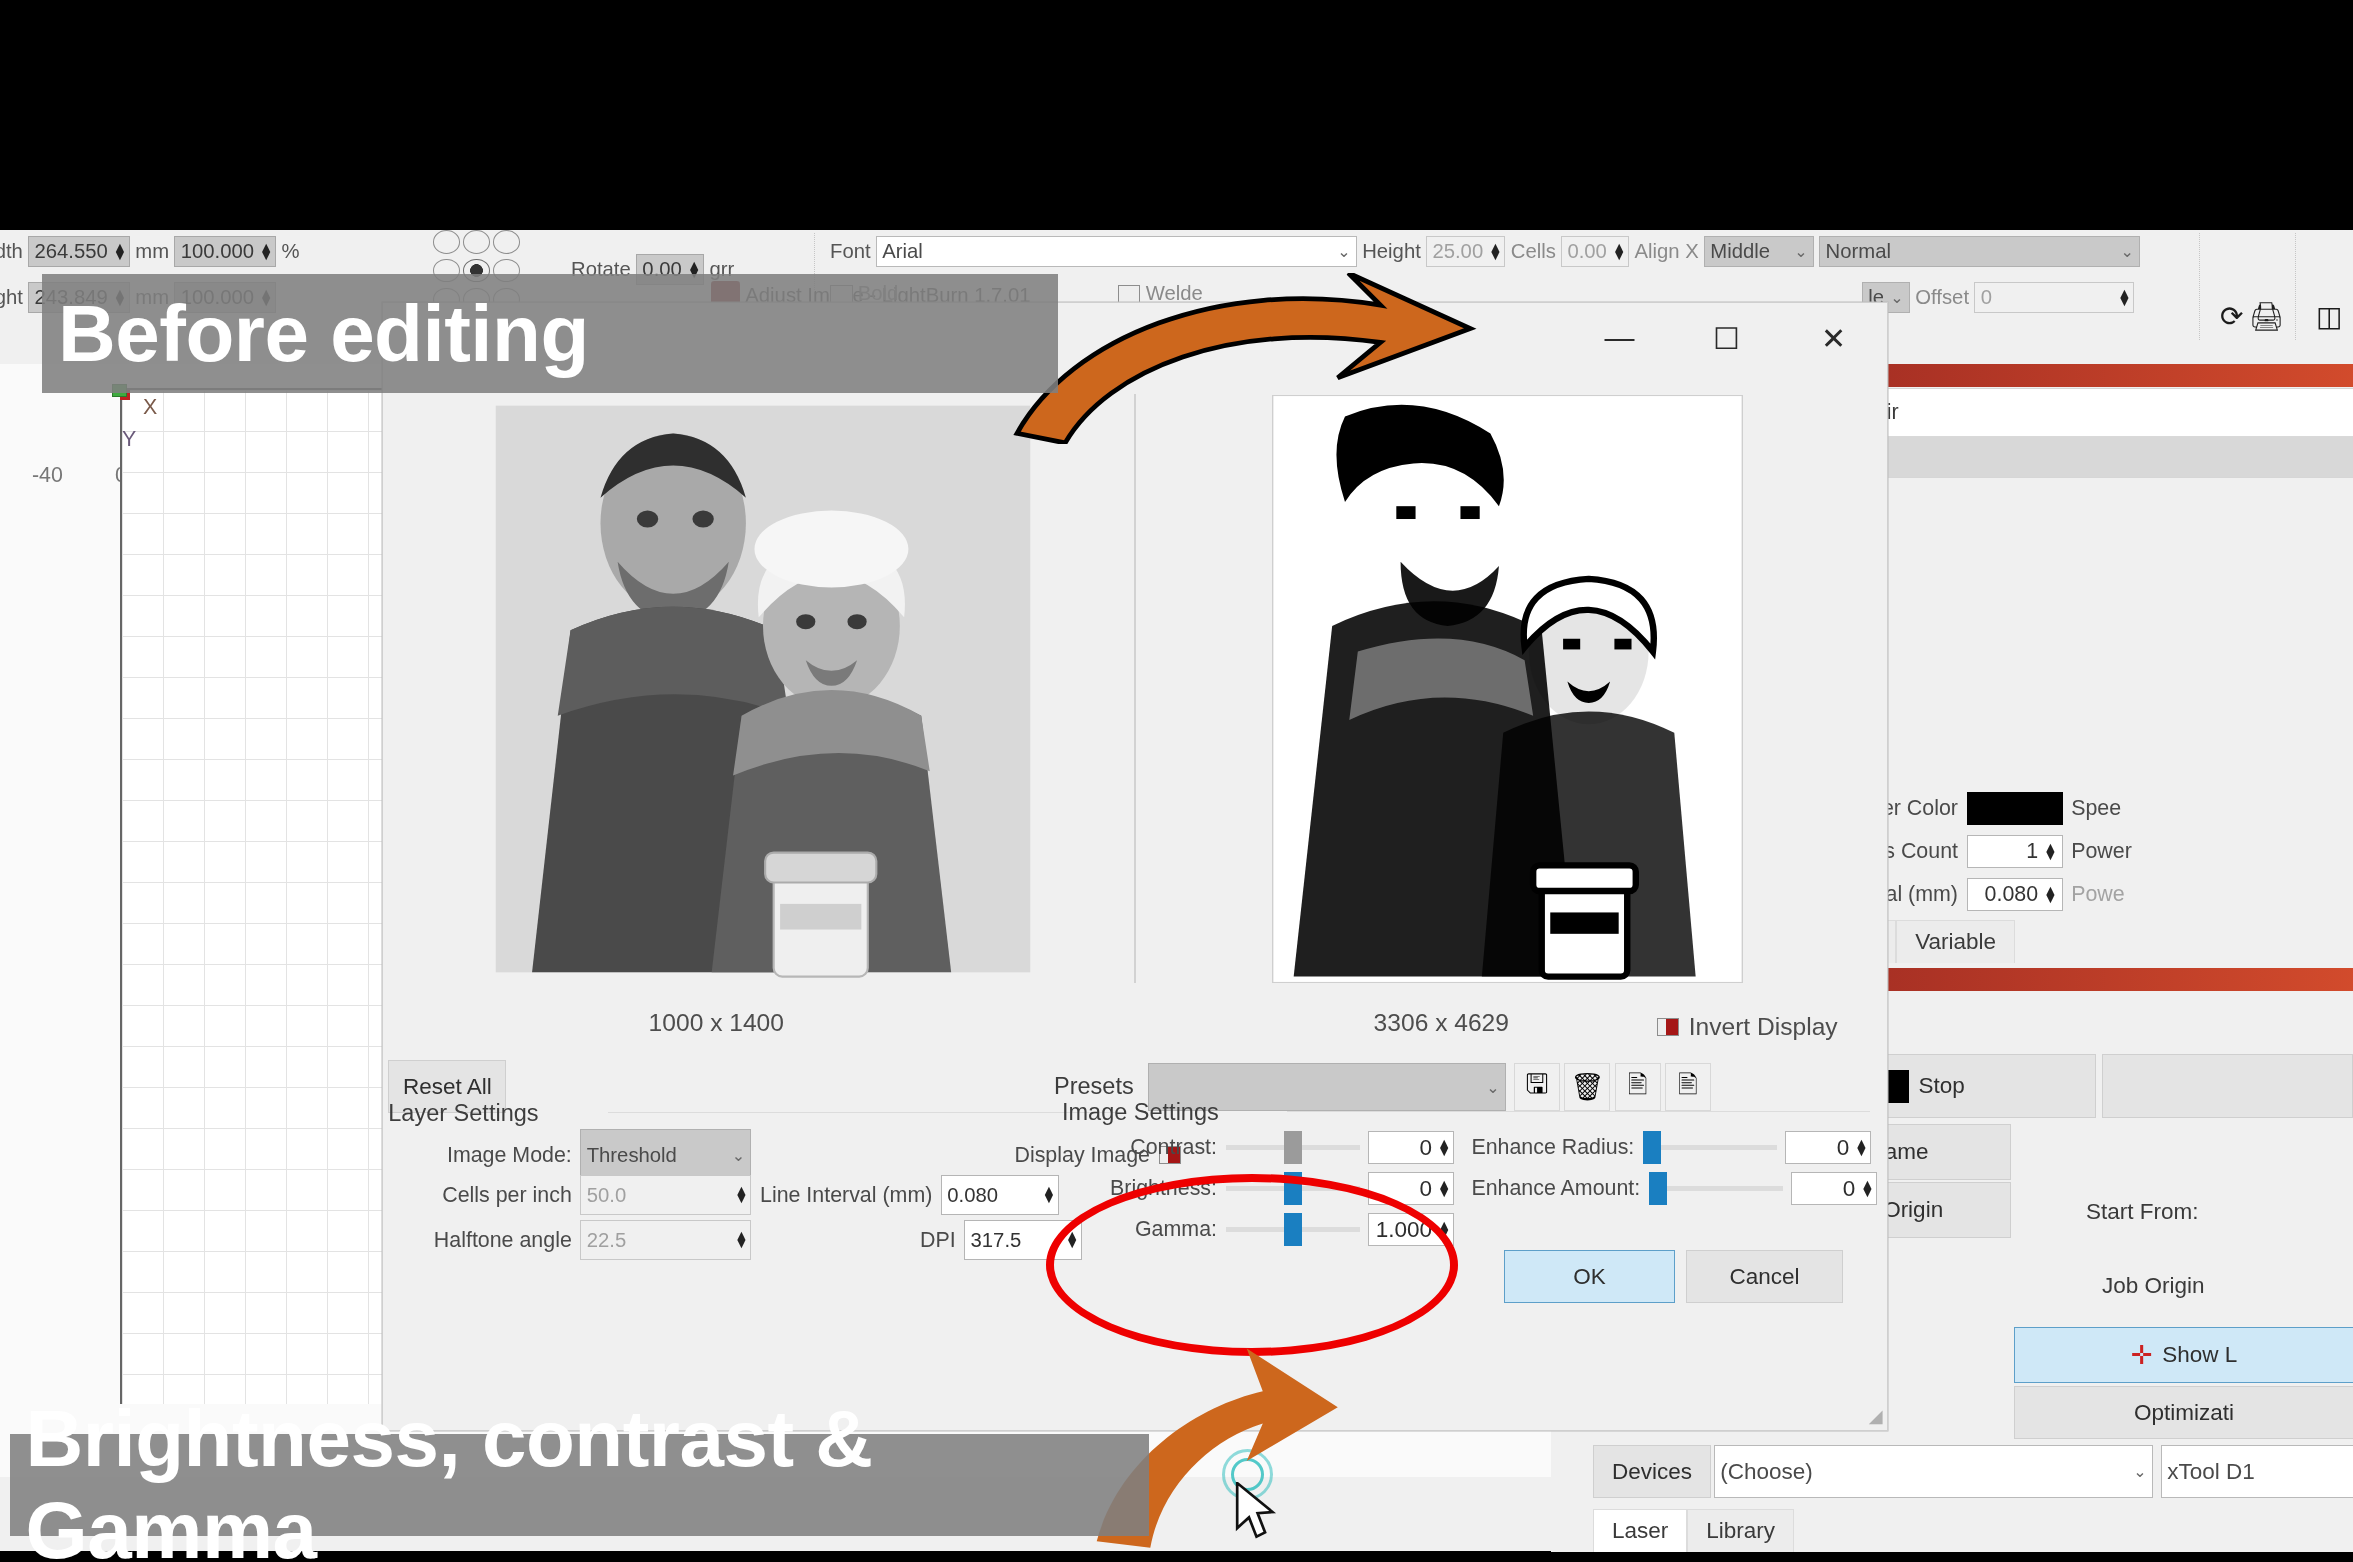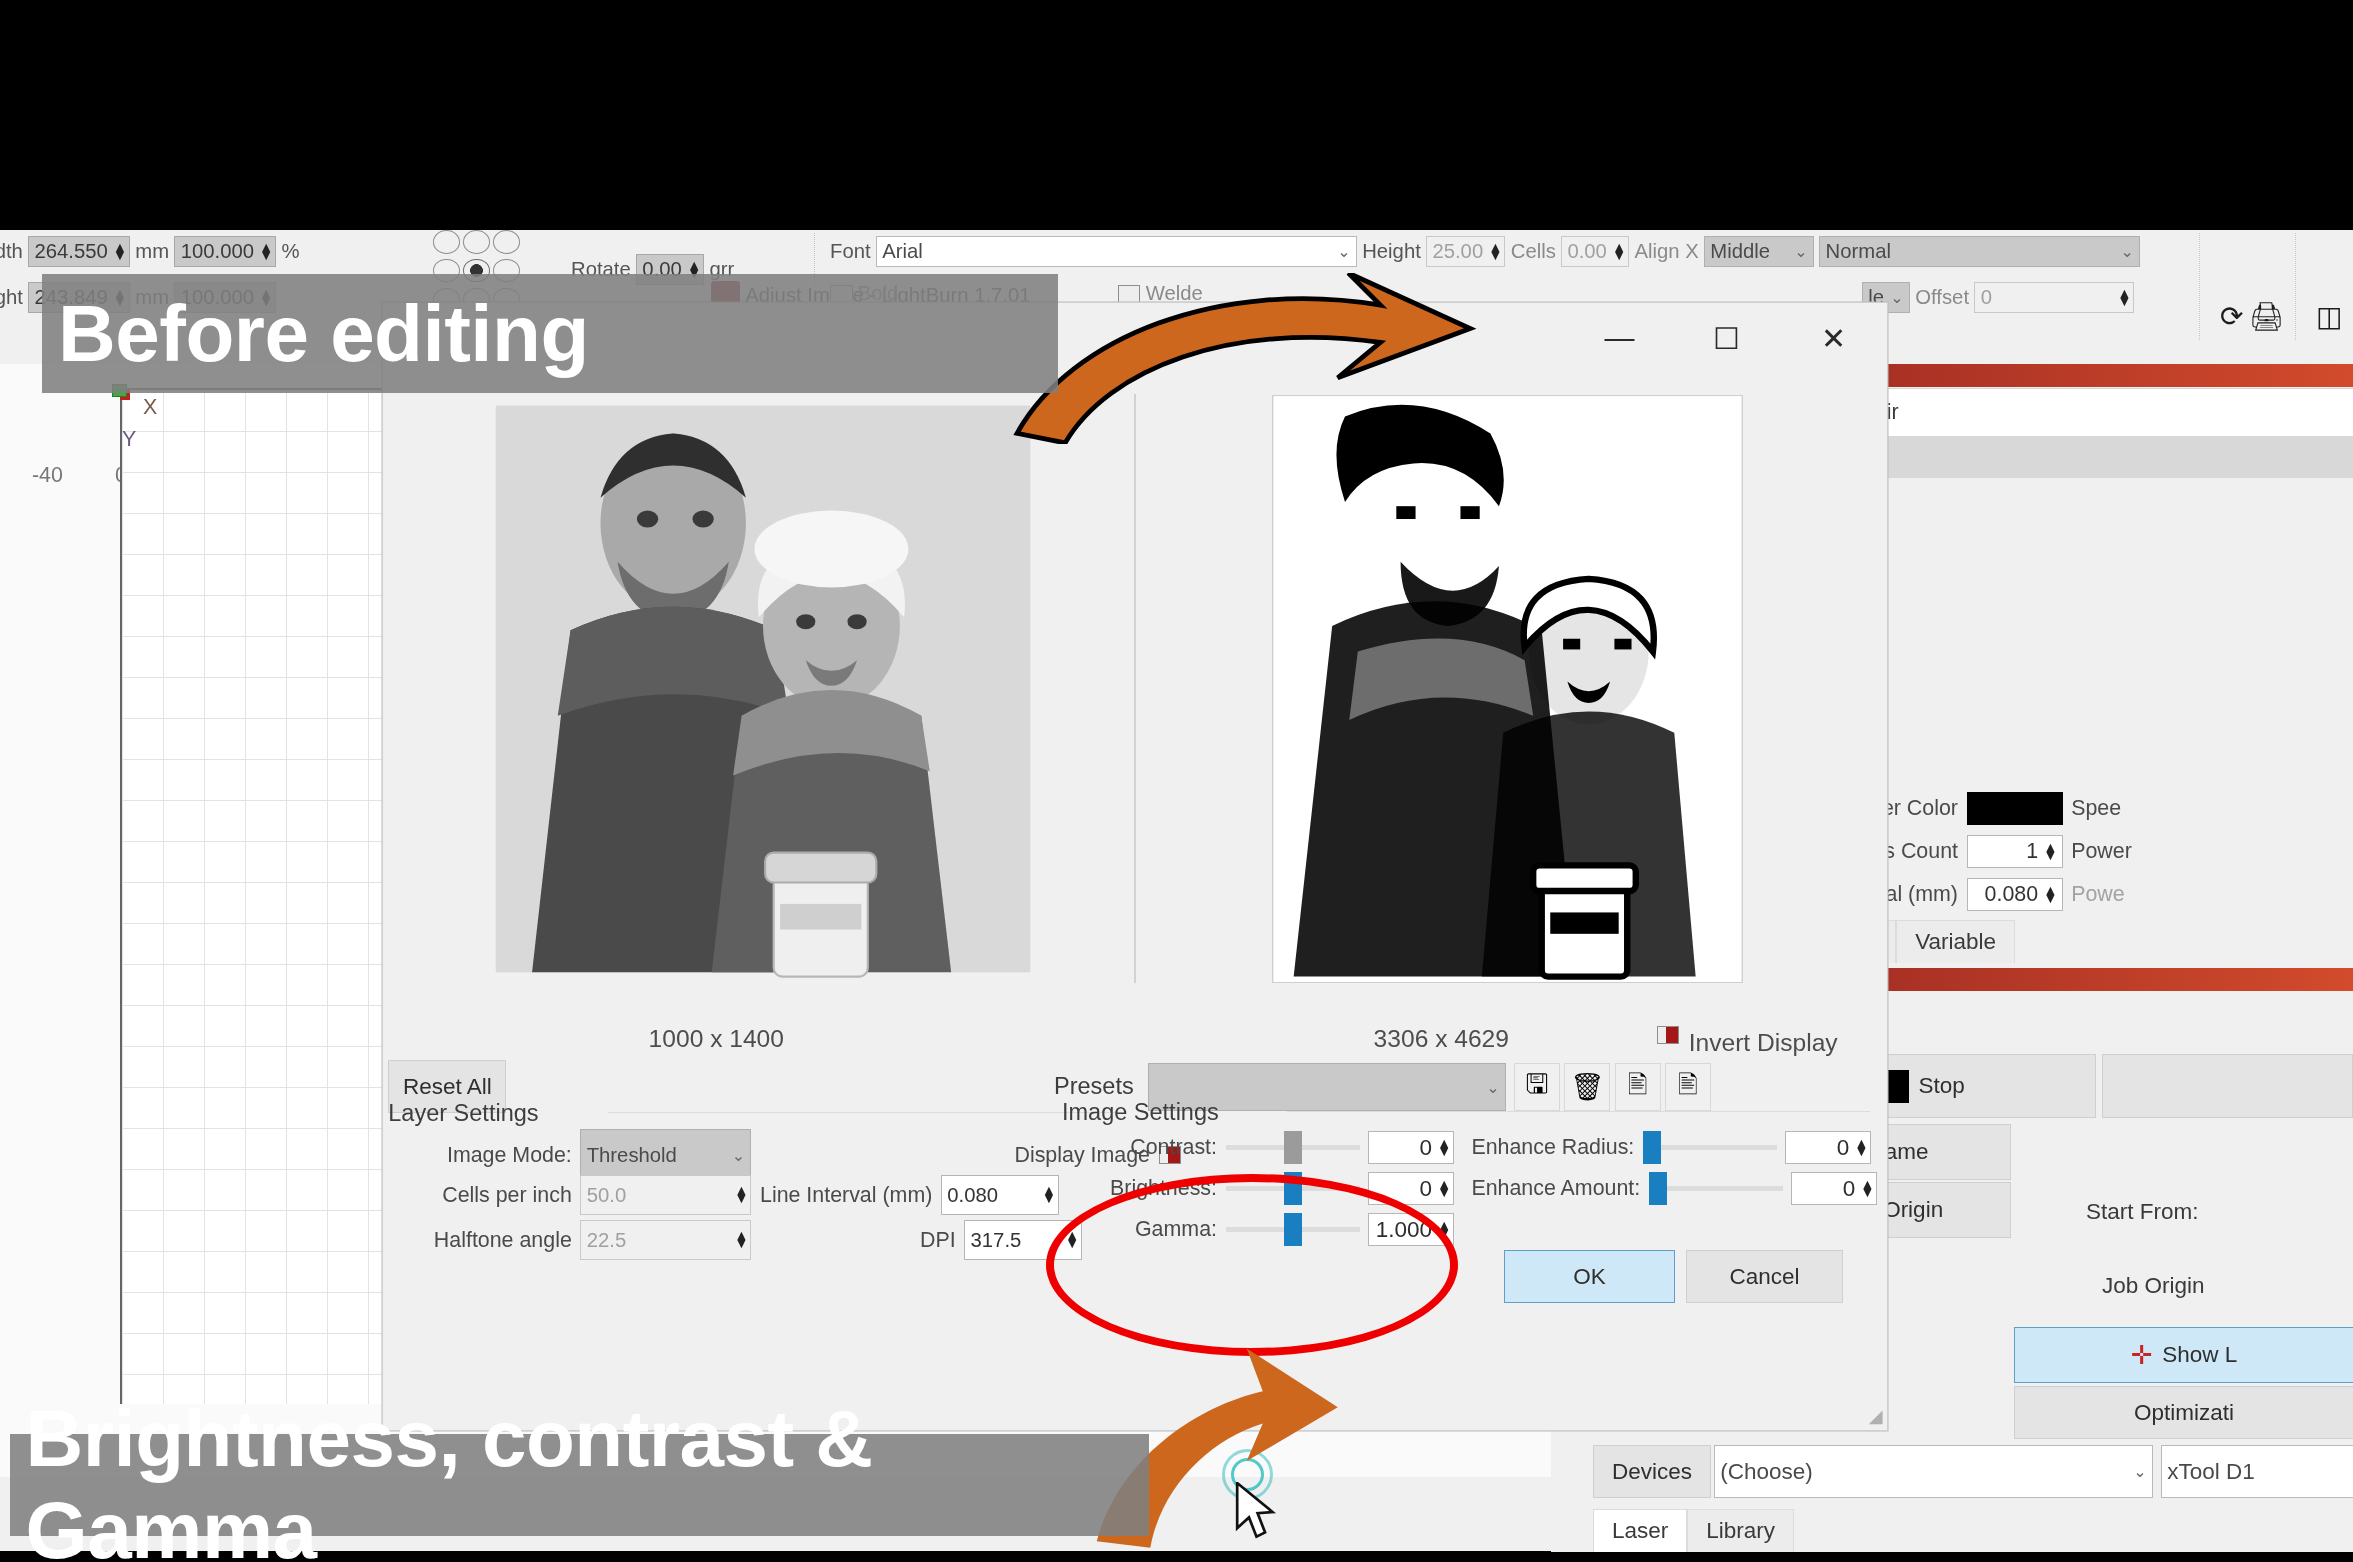--- a/index.html
+++ b/index.html
@@ -91,21 +91,21 @@
     position: absolute; left: 382px; top: 72px; width: 1506px; height: 1129px;
     background: #f0f0f0; border: 1.6px solid #cfcfcf; box-shadow: 0 0 0 0.5px #bbb;
   }
   #modal-title { position: absolute; right: 0; top: 0; height: 70px; display: flex; }
   .wbtn { width: 107px; height: 70px; display: flex; align-items: center; justify-content: center;
           font-size: 30px; color: #2a2a2a; }
   .preview-wrap { position: absolute; left: 8.6px; top: 75px; width: 1487px; height: 621px; display: flex; }
   .pv { flex: 1; display: flex; align-items: center; justify-content: center; }
   .pvsep { width: 1.6px; background: #d2d2d2; margin: 16px 0; }
   .dimrow { position: absolute; left: 8.6px; top: 701px; width: 1487px; height: 48px; }
-  .dimtxt { position: absolute; font-size: 24.6px; color: #4d4d4d; margin-top: 16px; }
+  .dimtxt { position: absolute; font-size: 24.6px; color: #4d4d4d; }
 
   .sec-title { position: absolute; font-size: 23.5px; color: #3d3d3d; }
   .sec-line { position: absolute; height: 1.1px; background: #dcdcdc; }
 
   .ib { width: 35px; height: 35px; background: #f0f0f0; border: 1.1px solid #d8d8d8;
         display: flex; align-items: center; justify-content: center; }
 
   .slider { position: relative; width: 134px; height: 5.3px; background: #dcdcdc; }
   .slider .knob { position: absolute; top: -14px; width: 18px; height: 33px; background: #1a7fc1; }
   .slider .knob.mid { left: 58px; }

